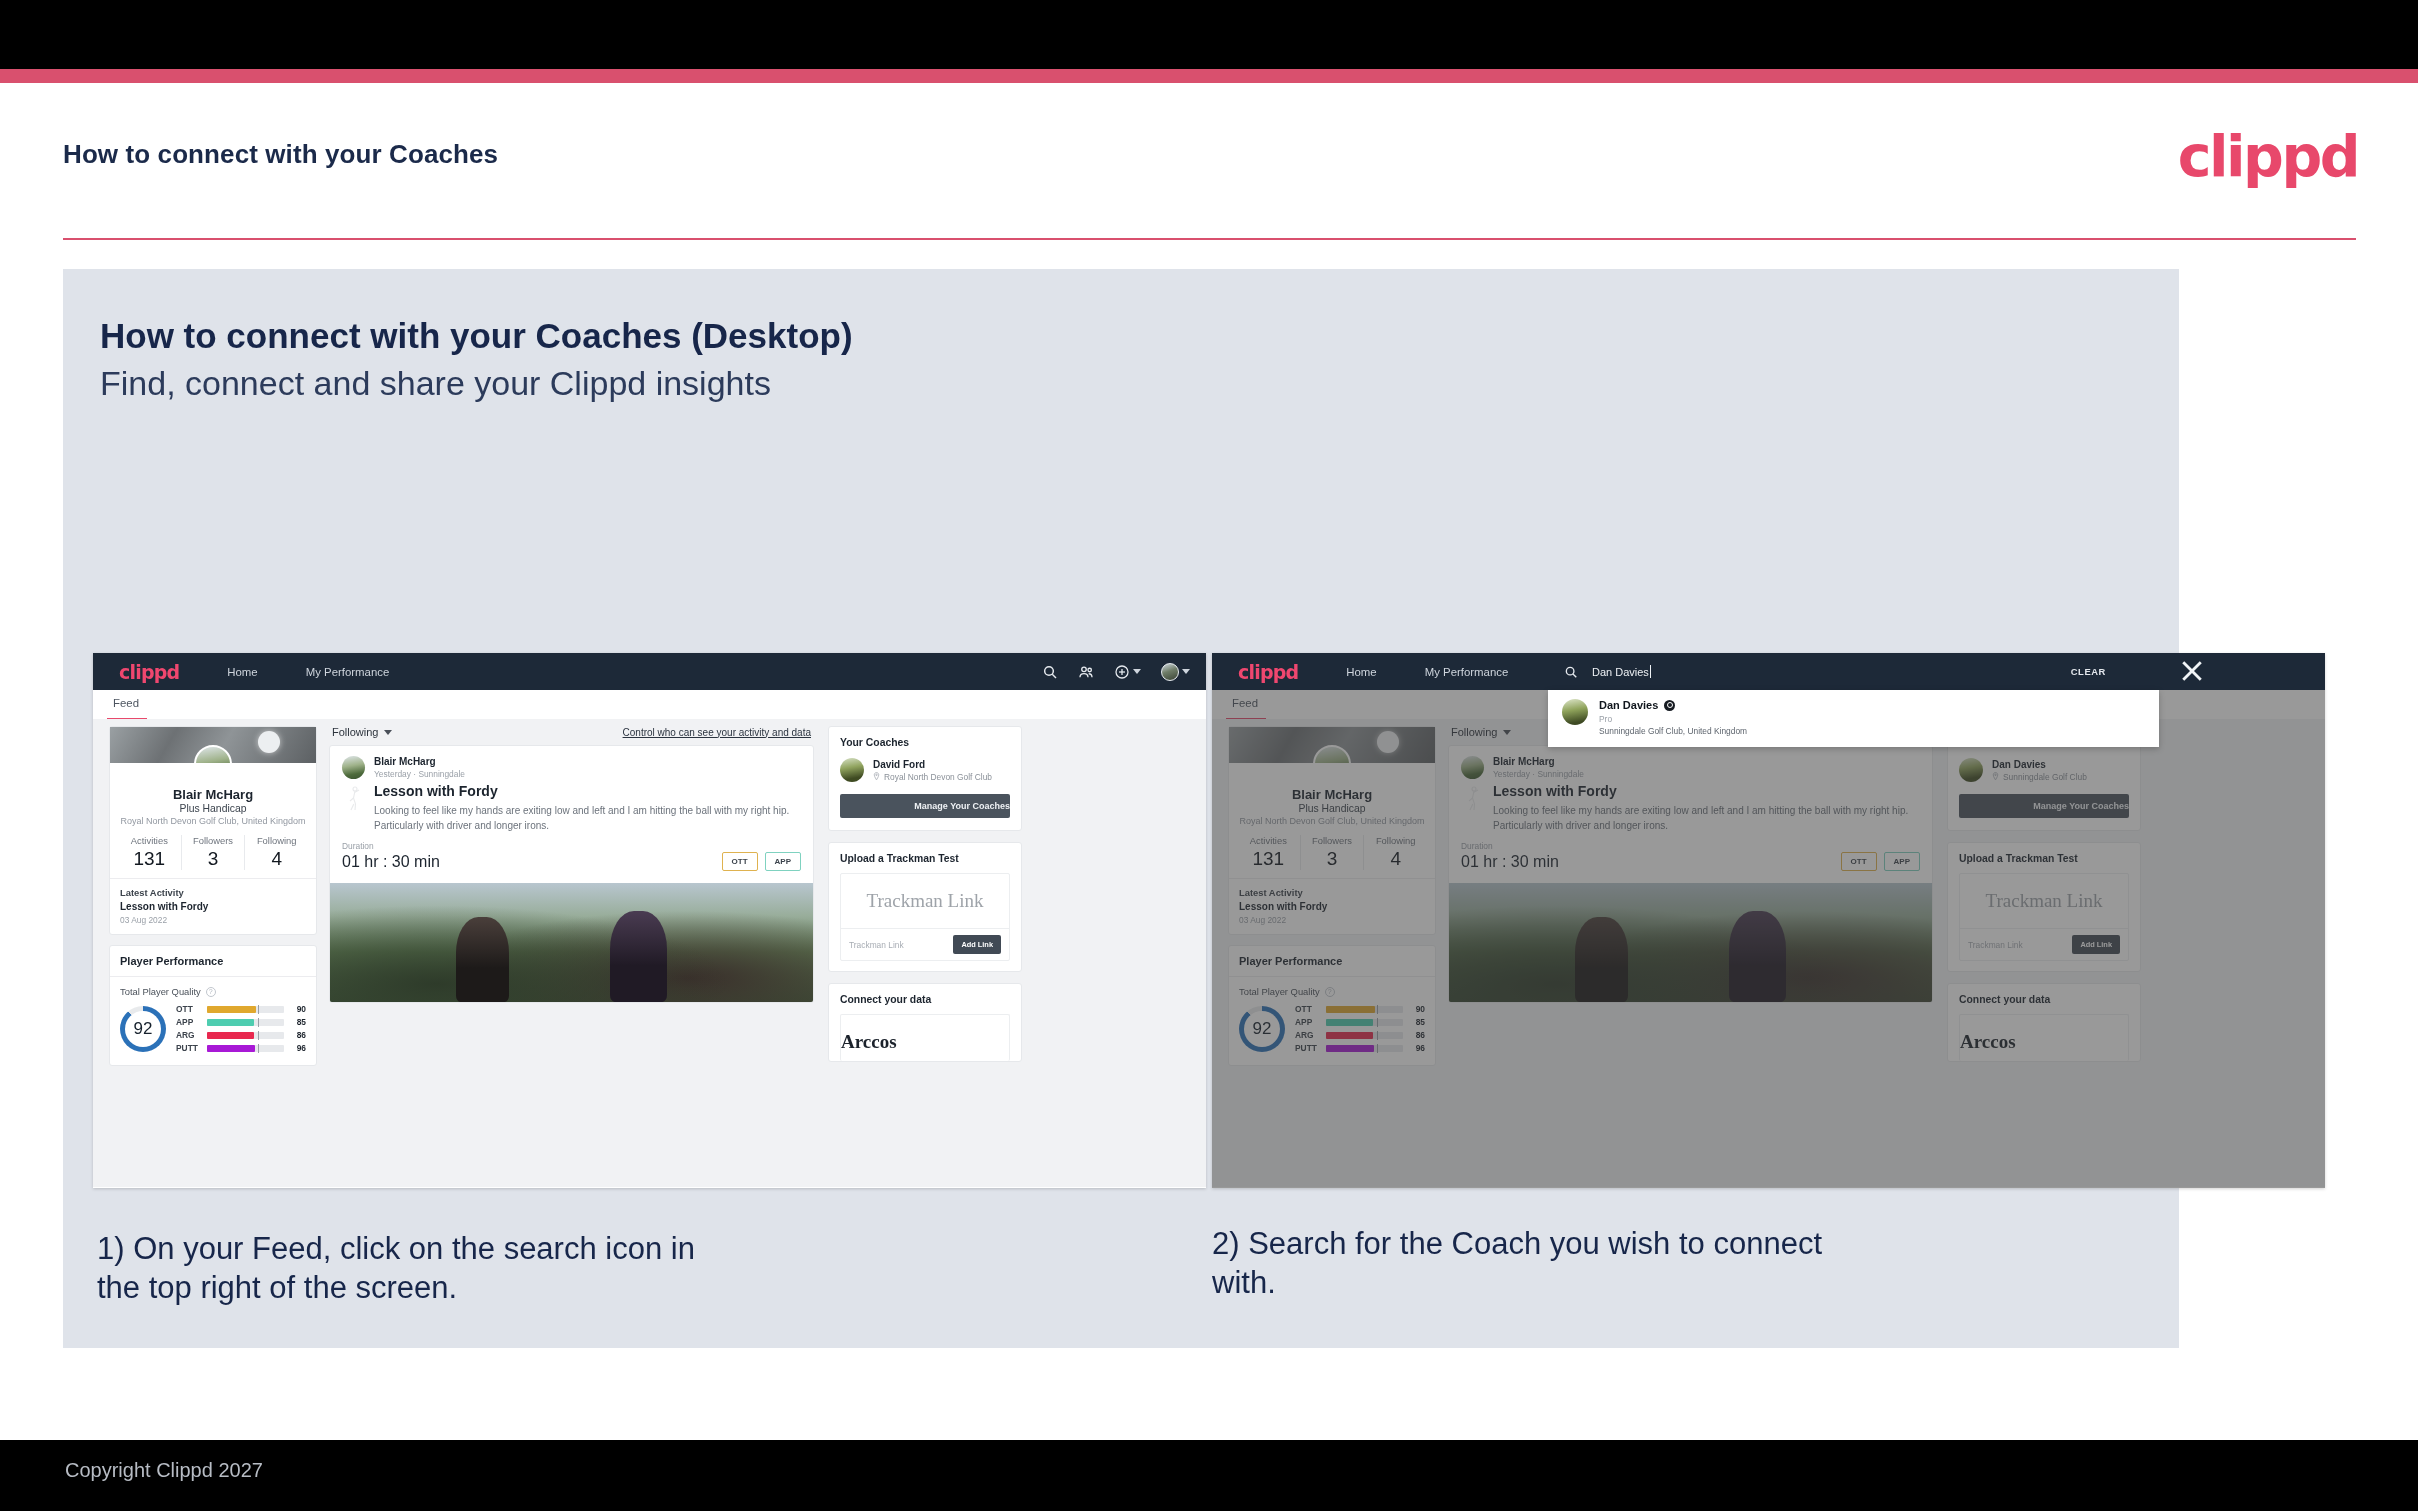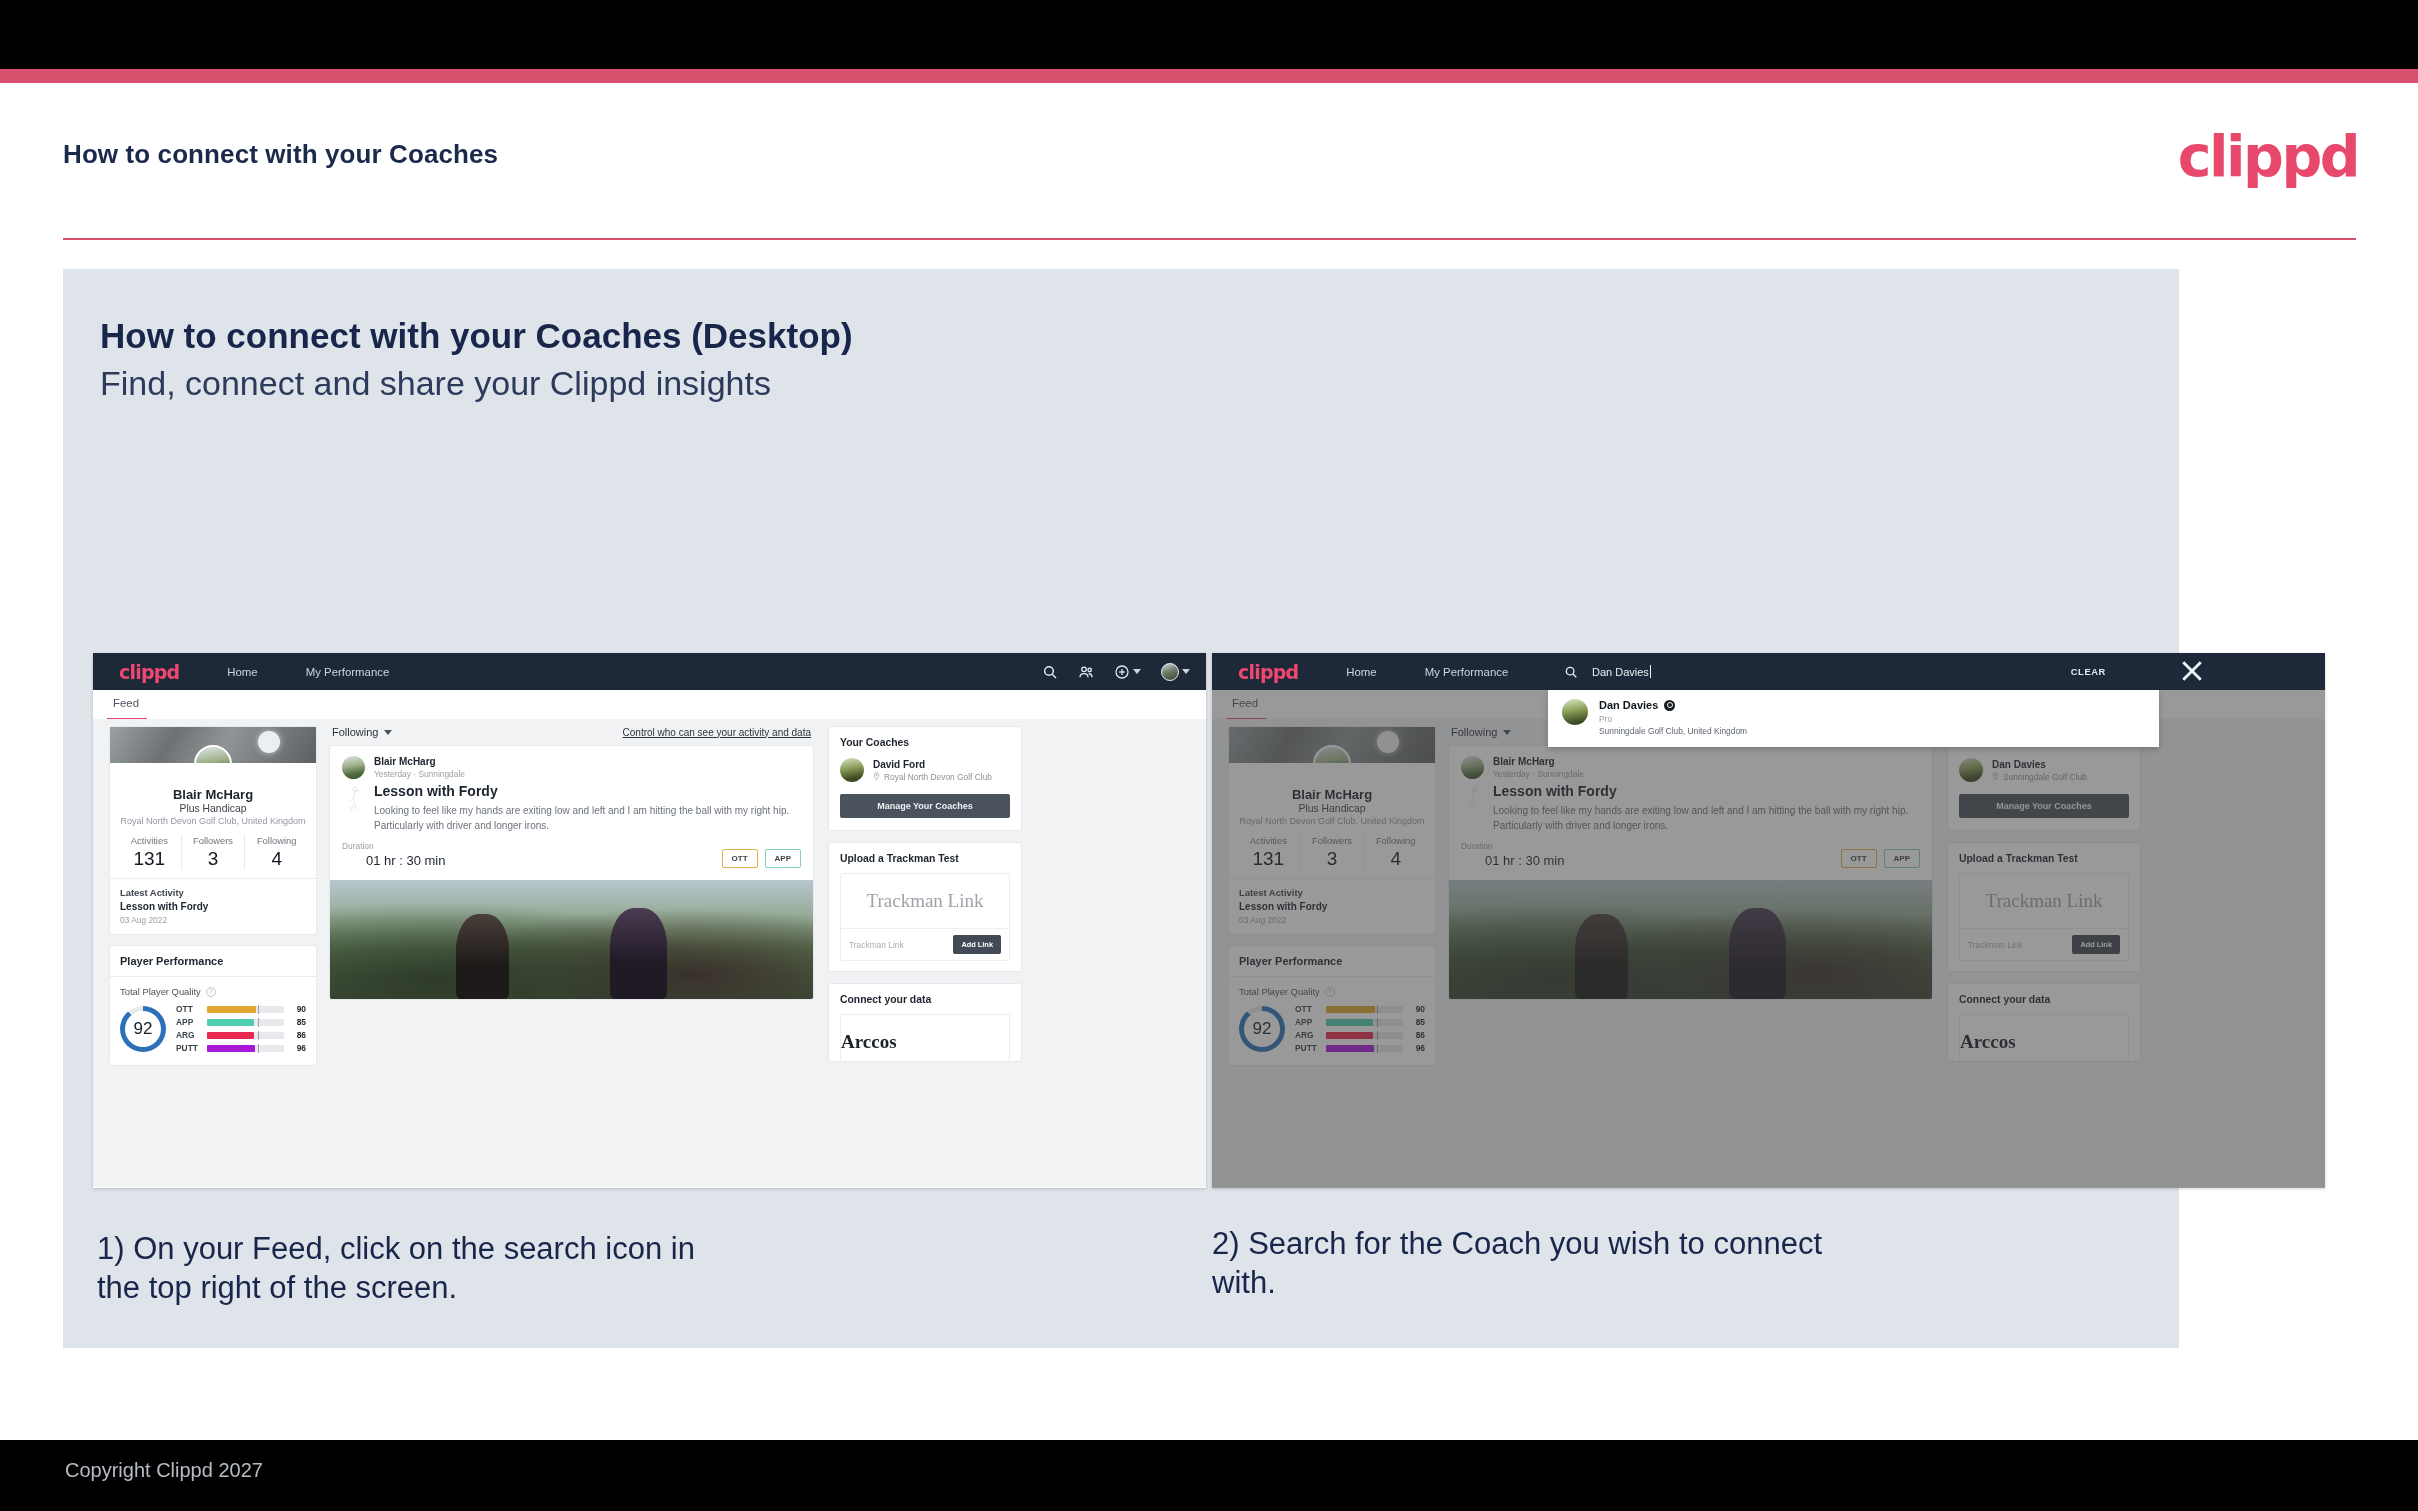--- a/index.html
+++ b/index.html
@@ -172,21 +172,21 @@
     background:linear-gradient(170deg,#dfe6ea 0%,#9fb28a 42%,#4e6b3c 75%,#3b5431 100%);}
   .post-name { font-size:10px; font-weight:bold; color:#1c242e; }
   .post-meta { font-size:8.4px; color:#9aa0a8; margin-top:2px; }
   .post-body { padding:4px 12px 0 44px; position:relative; }
   .golfer-ic { position:absolute; left:12px; top:6px; width:24px;height:26px; opacity:.22; }
   .golfer-ic svg{width:100%;height:100%;}
   .post-title { font-size:14px; font-weight:bold; color:#1c242e; }
   .post-text { font-size:10px; color:#6c737c; line-height:1.5; margin-top:4px; }
   .dur-row { display:flex; justify-content:space-between; align-items:flex-end; padding:8px 12px 10px;gap:48px; }
   .dur-l { font-size:8.4px; color:#9aa0a8; }
-  .dur-v { font-size:13px; color:#1c242e; margin-top:2px;margin-left:24px; }
+  .dur-v { font-size:16px; color:#1c242e; margin-top:2px; }
   .chips { display:flex; gap:7px; }
   .chip { font-size:8px; font-weight:bold; padding:4px 9px; border-radius:2px; }
   .chip-ott { border:1px solid #dfb24f; color:#3c434c; }
   .chip-app { border:1px solid #7fd2c0; color:#3c434c; }
   .post-photo {
     height:119px; margin-top:2px;
     background:
       radial-gradient(ellipse at 22% 85%, #2e3b2a 0%, rgba(46,59,42,0) 55%),
       radial-gradient(ellipse at 74% 80%, #3a2f2b 0%, rgba(58,47,43,0) 50%),
       linear-gradient(180deg,#b8c6cf 0%,#98ad9a 28%,#5f7a54 58%,#3f5339 100%);
@@ -202,21 +202,21 @@
   .rc-h { font-size:10.4px; font-weight:bold; color:#1c242e; }
   .coach-row { display:flex; gap:9px; align-items:center; margin-top:10px; }
   .coach-av { width:24px;height:24px;border-radius:50%;flex:none;
     background:linear-gradient(170deg,#d8e2c8 0%,#90a35e 40%,#3f4b22 80%);}
   .coach-n { font-size:10px; font-weight:bold; color:#1c242e; }
   .coach-c { font-size:8.4px; color:#8b9199; margin-top:2px; display:flex; align-items:center; gap:4px;}
   .pin { width:7px;height:9px; }
   .pin svg{width:100%;height:100%;}
   .btn-dark {
     margin-top:12px; width:100%; background:#4a535d; color:#eef1f4;
-    font-size:9px; font-weight:bold; text-align:center; padding:7px 18px; border-radius:2px;
+    font-size:9px; font-weight:bold; text-align:right; padding:7px 0; border-radius:2px;
   }
   .tm-box { border:1px solid #eceef0; border-radius:2px; margin-top:9px; }
   .tm-logo { text-align:center; padding:16px 0; font-family:"Liberation Serif", serif;
              font-size:19px; color:#9ea3a9; }
   .tm-row { border-top:1px solid #eceef0; display:flex; align-items:center; justify-content:space-between;
             padding:6px 8px; }
   .tm-ph { font-size:8.4px; color:#a8adb4; }
   .btn-add { background:#414a55; color:#fff; font-size:7.4px; font-weight:bold; padding:5px 8px; border-radius:2px;}
   .arccos { text-align:left; padding:16px 0 8px; font-family:"Liberation Serif", serif;
             font-size:19px; font-weight:bold; color:#1b222b; }

